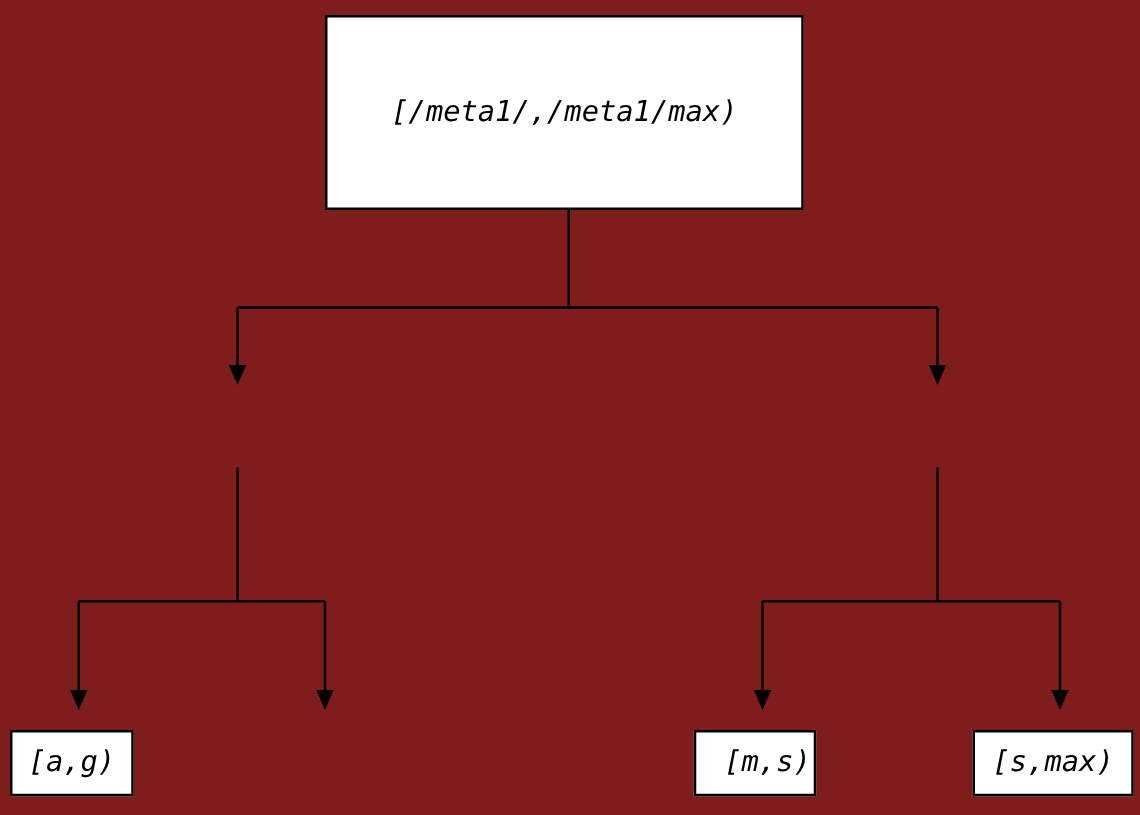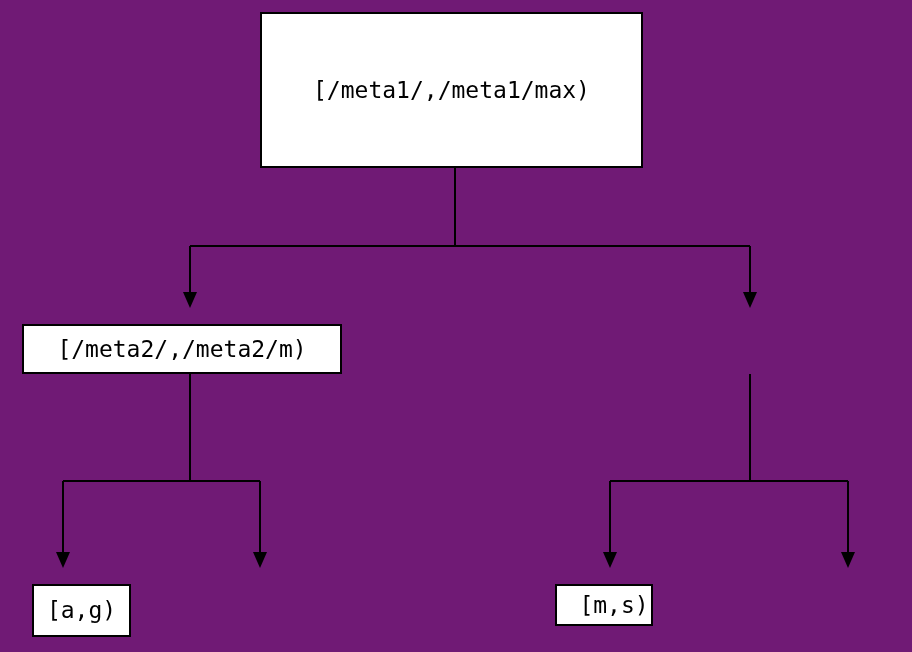--- a/index.html
+++ b/index.html
@@ -4,23 +4,24 @@
 <style>
   html, body {
     margin: 0;
     padding: 0;
     background: #ffffff;
   }
   .canvas {
     position: relative;
     width: 912px;
     height: 652px;
-    background: #701a75;
+    background: #7f1d1d;
     overflow: hidden;
     font-family: "DejaVu Sans Mono", "Liberation Mono", monospace;
+    font-style: italic;
   }
   .edges-layer {
     position: absolute;
     left: 0;
     top: 0;
     width: 912px;
     height: 652px;
   }
   .node {
     position: absolute;
@@ -31,23 +32,23 @@
     display: flex;
     align-items: center;
     justify-content: center;
     font-size: 23px;
     line-height: 1;
     white-space: nowrap;
   }
   .node-root        { left: 260px; top: 12px;  width: 383px; height: 156px; }
   .node-level2-left { left: 22px;  top: 324px; width: 320px; height: 50px; }
   .node-level2-right{ left: 582px; top: 324px; width: 324px; height: 50px; }
-  .node-leaf-ag     { left: 8px;   top: 584px; width: 99px;  height: 53px; margin-left: 24px; }
+  .node-leaf-ag     { left: 8px;   top: 584px; width: 99px;  height: 53px; }
   .node-leaf-gm     { left: 203px; top: 584px; width: 100px; height: 53px; }
-  .node-leaf-ms     { left: 555px; top: 584px; width: 98px;  height: 42px; padding-left: 20px; }
+  .node-leaf-ms     { left: 555px; top: 584px; width: 98px;  height: 53px; padding-left: 20px; }
   .node-leaf-smax   { left: 778px; top: 584px; width: 129px; height: 53px; }
   .edge-line {
     stroke: #000000;
     stroke-width: 2;
     fill: none;
   }
   .arrowhead {
     fill: #000000;
     stroke: none;
   }
@@ -82,22 +83,22 @@
       <path class="edge-line" d="M610,481 L848,481"></path>
       <path class="edge-line" d="M610,481 L610,554"></path>
       <path class="edge-line" d="M848,481 L848,554"></path>
       <polygon class="arrowhead" points="603,552 617,552 610,568"></polygon>
       <polygon class="arrowhead" points="841,552 855,552 848,568"></polygon>
     </g>
   </svg>
 
   <div class="node node-root">[/meta1/,/meta1/max)</div>
 
-  <div class="node node-level2-left">[/meta2/,/meta2/m)</div>
 
 
   <div class="node node-leaf-ag">[a,g)</div>
 
 
   <div class="node node-leaf-ms">[m,s)</div>
 
+  <div class="node node-leaf-smax">[s,max)</div>
 
 </div>
 
 </body></html>

